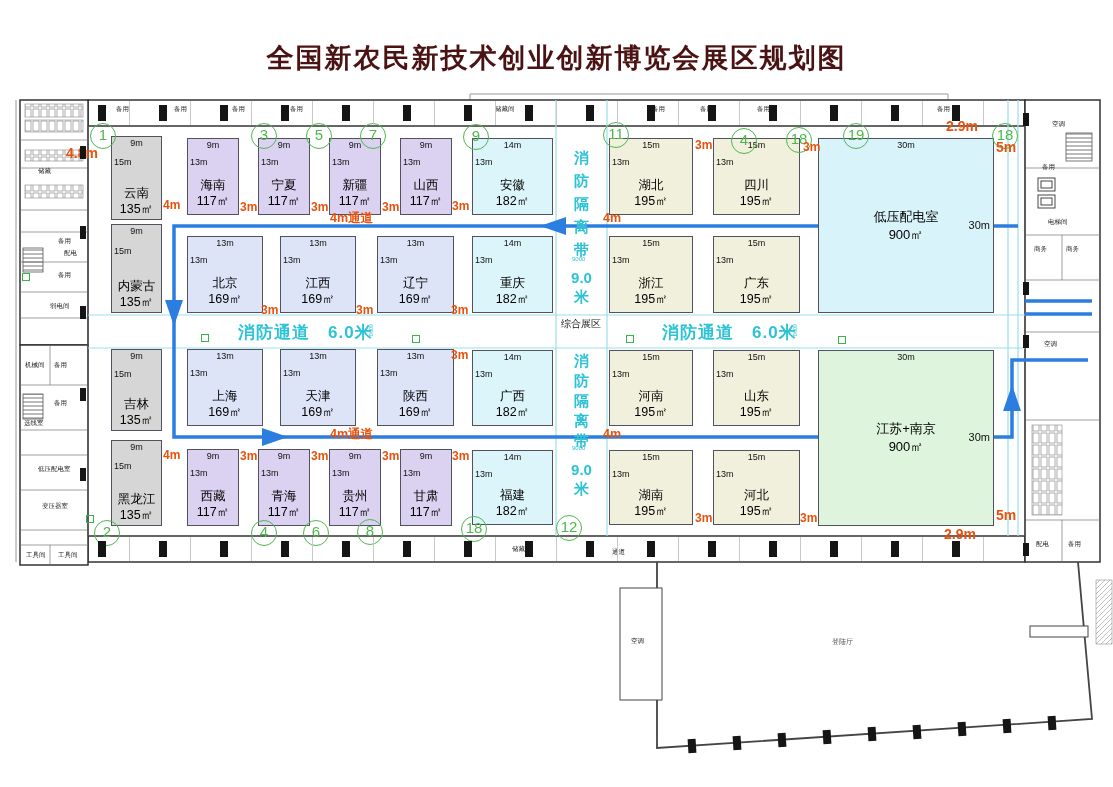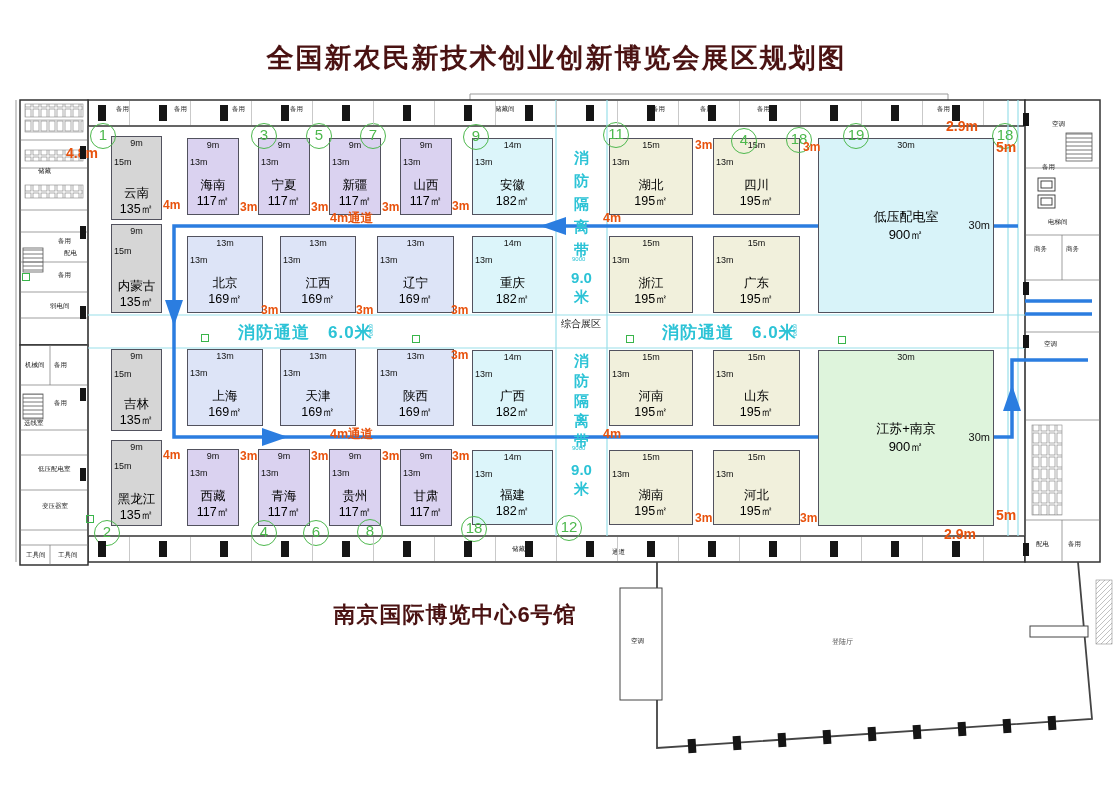--- a/index.html
+++ b/index.html
@@ -548,15 +548,14 @@
       <div class="sdoor" style="left: 80px; top: 388px;"></div>
       <div class="sdoor" style="left: 80px; top: 468px;"></div>
       <div class="sdoor" style="left: 1023px; top: 113px;"></div>
       <div class="sdoor" style="left: 1023px; top: 282px;"></div>
       <div class="sdoor" style="left: 1023px; top: 335px;"></div>
       <div class="sdoor" style="left: 1023px; top: 543px;"></div>
     </div>
 
   <div class="halllbl">综合展区</div>
   <div class="annexlbl">登陆厅</div>
-  <div class="venue">南京国际博览中心6号馆</div>
 
 </div>
 
 </body></html>

